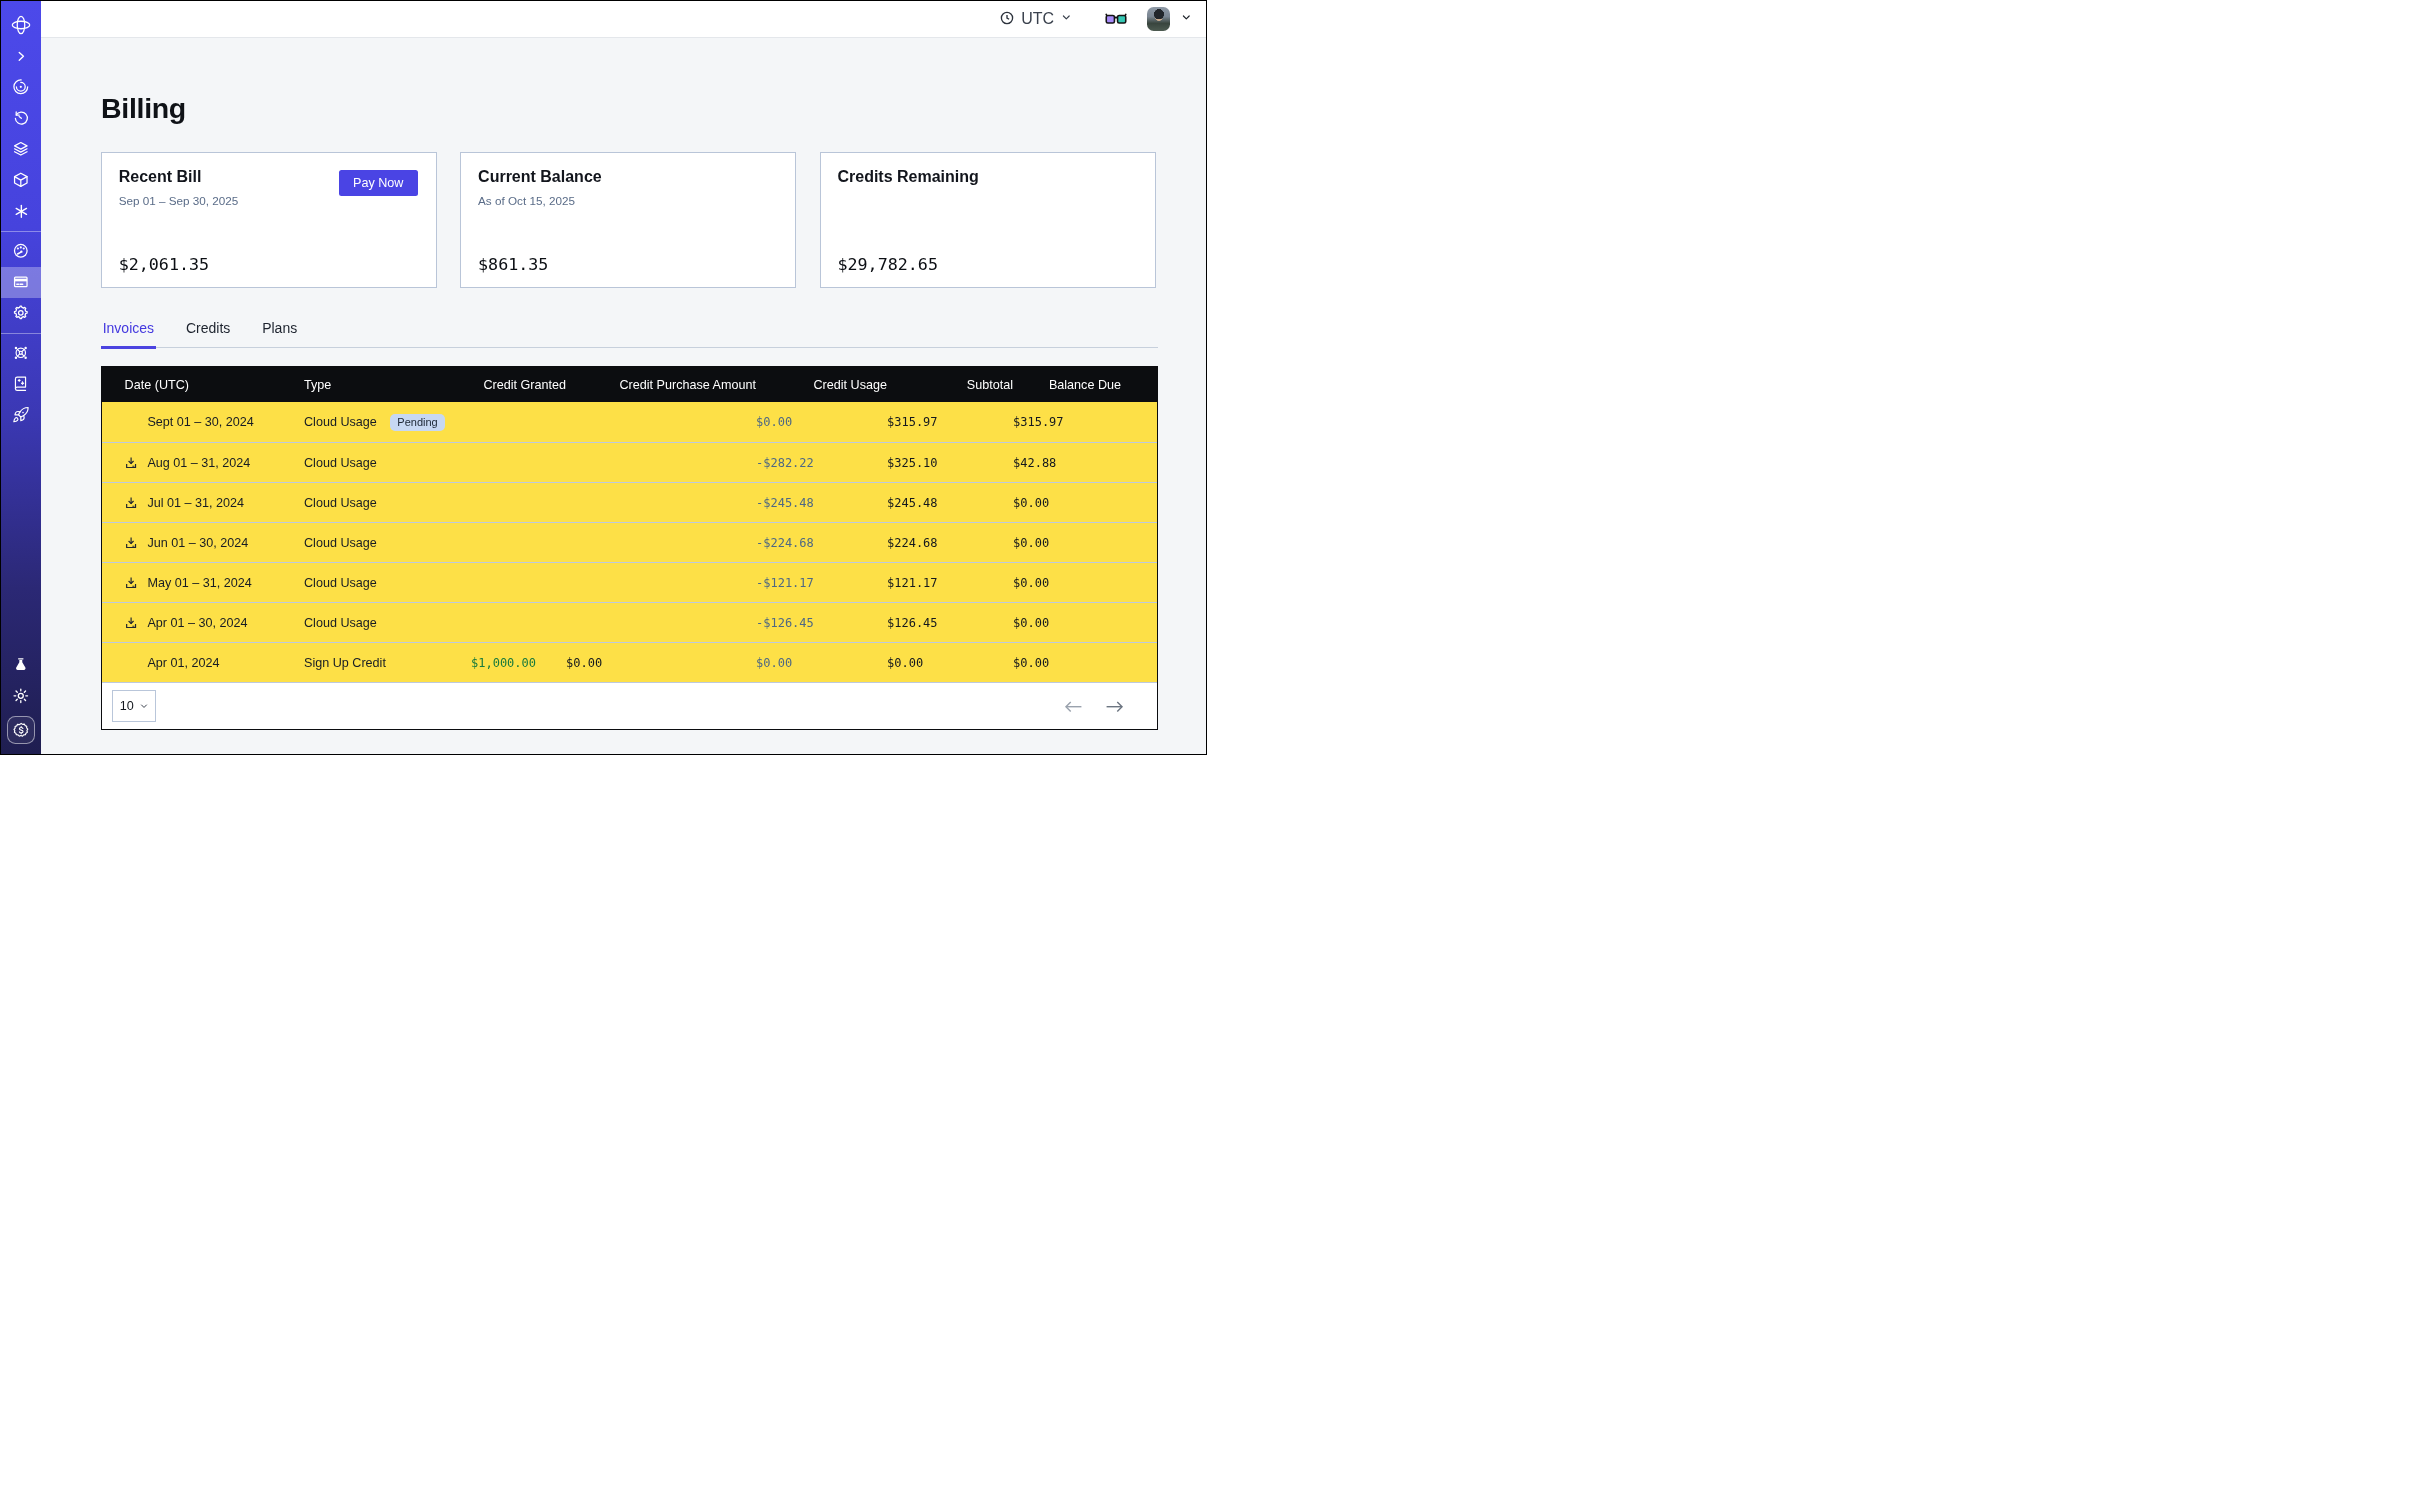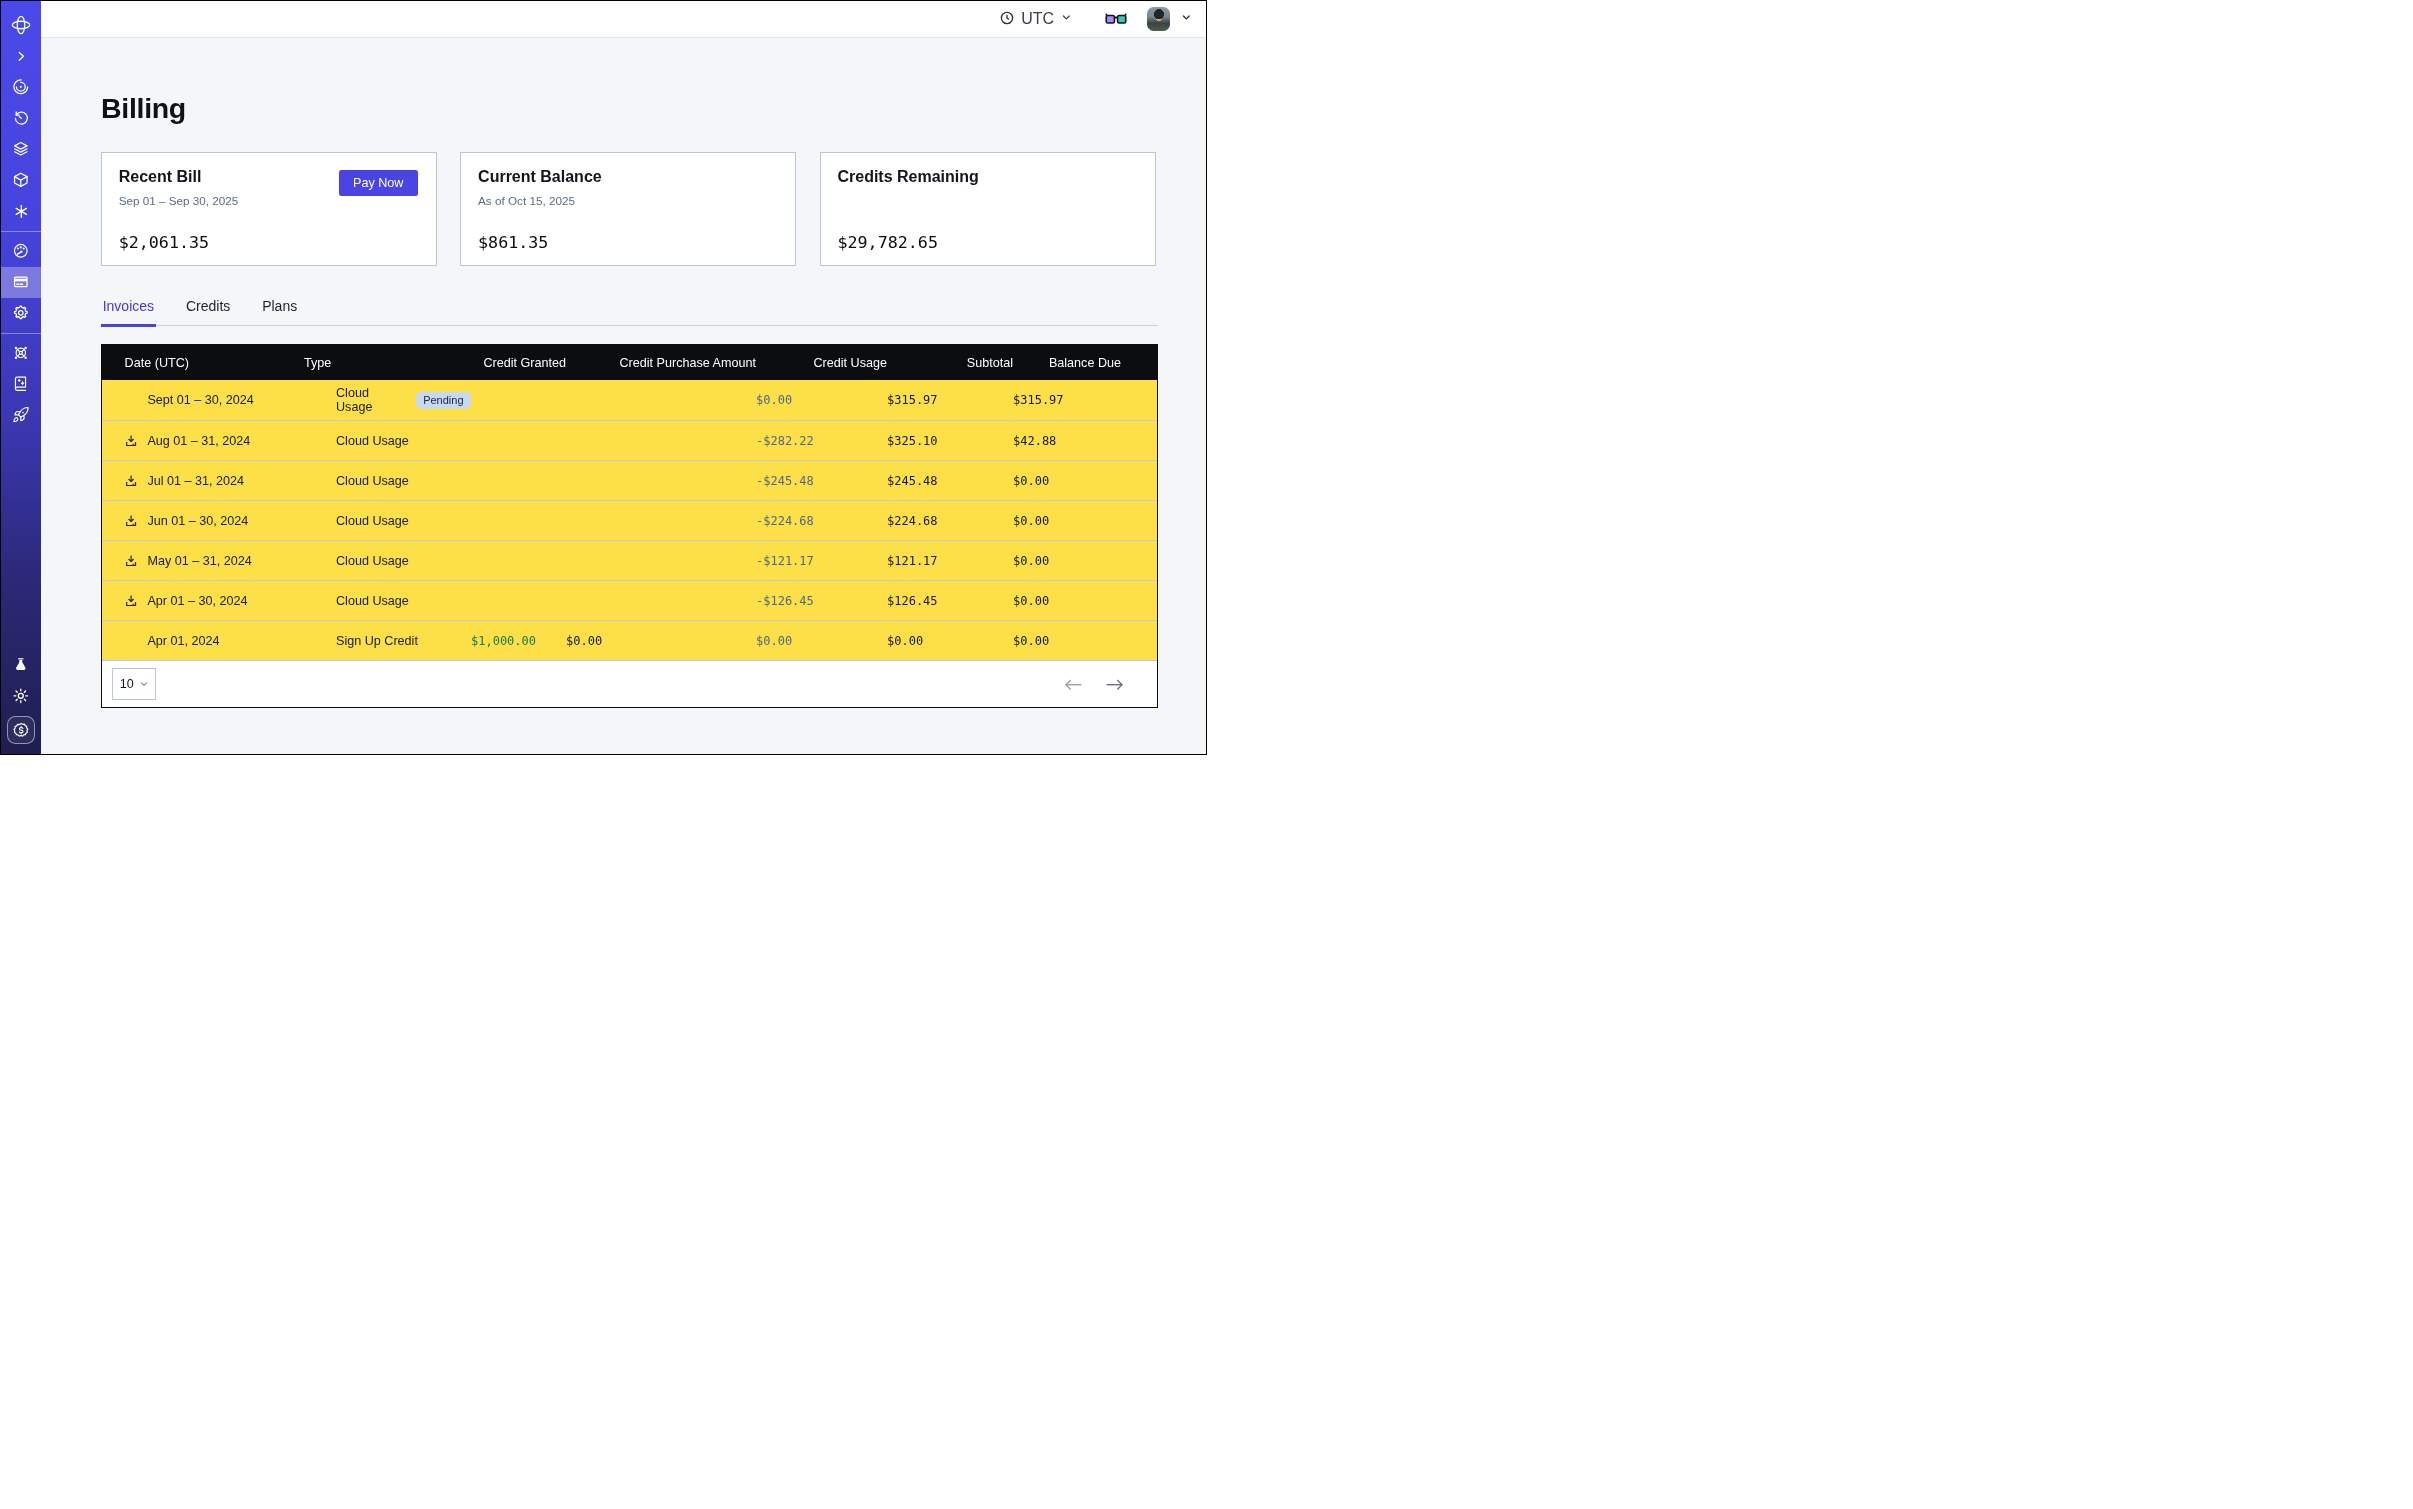--- a/index.html
+++ b/index.html
@@ -29,21 +29,21 @@
     background:
       radial-gradient(circle at 52% 30%, #22262b 0 24%, transparent 25%),
       radial-gradient(circle at 52% 42%, #c9ab8e 0 20%, transparent 21%),
       linear-gradient(180deg,#8e99a6 0%,#7b8692 40%,#39453e 68%,#4d5b51 100%); }
 
   
   .main { position:absolute; left:40px; top:37px; right:0; bottom:0; padding-left:60px; }
   h1.page-title { margin-top:54px; font-size:28.5px; line-height:33px; font-weight:600; color:#0f1217; letter-spacing:-0.3px; }
 
   .cards { display:flex; gap:23.4px; margin-top:27px; width:1057px; }
-  .card { position:relative; width:336px; height:114px; background:#fff; border:0.8px solid #b9c5d8; padding:15px 16.7px; }
+  .card { position:relative; width:336px; height:136px; background:#fff; border:0.8px solid #b9c5d8; padding:15px 16.7px; }
   .card-title { font-size:16px; font-weight:600; color:#12151c; }
   .card-sub { font-size:11.7px; color:#5a6c88; margin-top:7.5px; }
   .card-amount { position:absolute; left:16.7px; bottom:12.6px; font-family:"DejaVu Sans Mono","Liberation Mono",monospace; font-size:16.7px; color:#0c0f14; }
   .pay-now { position:absolute; top:16.7px; right:18.4px; height:26px; padding:0 14.2px; background:#4a44e4; color:#fff;
     font-size:12.6px; border:none; border-radius:2.5px; display:flex; align-items:center; cursor:pointer; font-family:inherit; }
 
   .tabs { display:flex; gap:28.5px; margin-top:32px; width:1057px; border-bottom:0.8px solid #c7d0dc; }
   .tab { position:relative; font-size:14px; color:#1d232e; padding:0 1.7px 11px; cursor:pointer; }
   .tab.active { color:#4338df; }
   .tab.active::after { content:""; position:absolute; left:0; right:0; bottom:-1.7px; height:2.5px; background:#4b43e0; }
@@ -54,21 +54,21 @@
   .thead { height:35px; background:#0c0d10; color:#fff; font-size:12.6px; }
   .th { white-space:nowrap; }
   .th.left { text-align:left; }
   .th.right { text-align:right; }
   .th:first-child { padding-left:22.6px; }
   .trow { height:40px; border-top:0.8px solid #bdc9dd; font-size:12.6px; color:#171c24; background:#fde047; }
   .trow:first-of-type { border-top:none; }
   .cell-date { display:flex; align-items:center; gap:8.4px; padding-left:22px; }
   .icon-slot { width:15px; height:15px; display:flex; align-items:center; justify-content:center; flex:none; }
   .dl-btn { background:none; border:none; padding:0; cursor:pointer; width:15px; height:15px; display:flex; align-items:center; justify-content:center; }
-  .cell-type { display:flex; align-items:center; gap:13px;margin-left:32px; }
+  .cell-type { display:flex; align-items:center; gap:13px; }
   .badge { background:#c7d8f3; color:#202b3a; font-size:11px; line-height:1; padding:3.3px 7.5px; border-radius:5px; }
   .money { font-family:"DejaVu Sans Mono","Liberation Mono",monospace; font-size:12px; color:#14181e; }
   .money.usage { color:#4e6884; }
   .money.green { color:#197a3d; }
   .tfoot { display:flex; align-items:center; height:47px; border-top:0.8px solid #bdc9dd; padding:0 33px 0 10px; }
   .page-size { min-width:35px; height:32px; border:0.8px solid #b9c6da; background:#fff; display:flex; align-items:center;
     justify-content:center; gap:5px; font-size:12.6px; color:#14181e; padding:0 6.7px; cursor:pointer; font-family:inherit; }
   .pager { margin-left:auto; display:flex; gap:22px; align-items:center; }
   .pager-btn { background:none; border:none; padding:0; cursor:pointer; display:flex; }
 </style>

